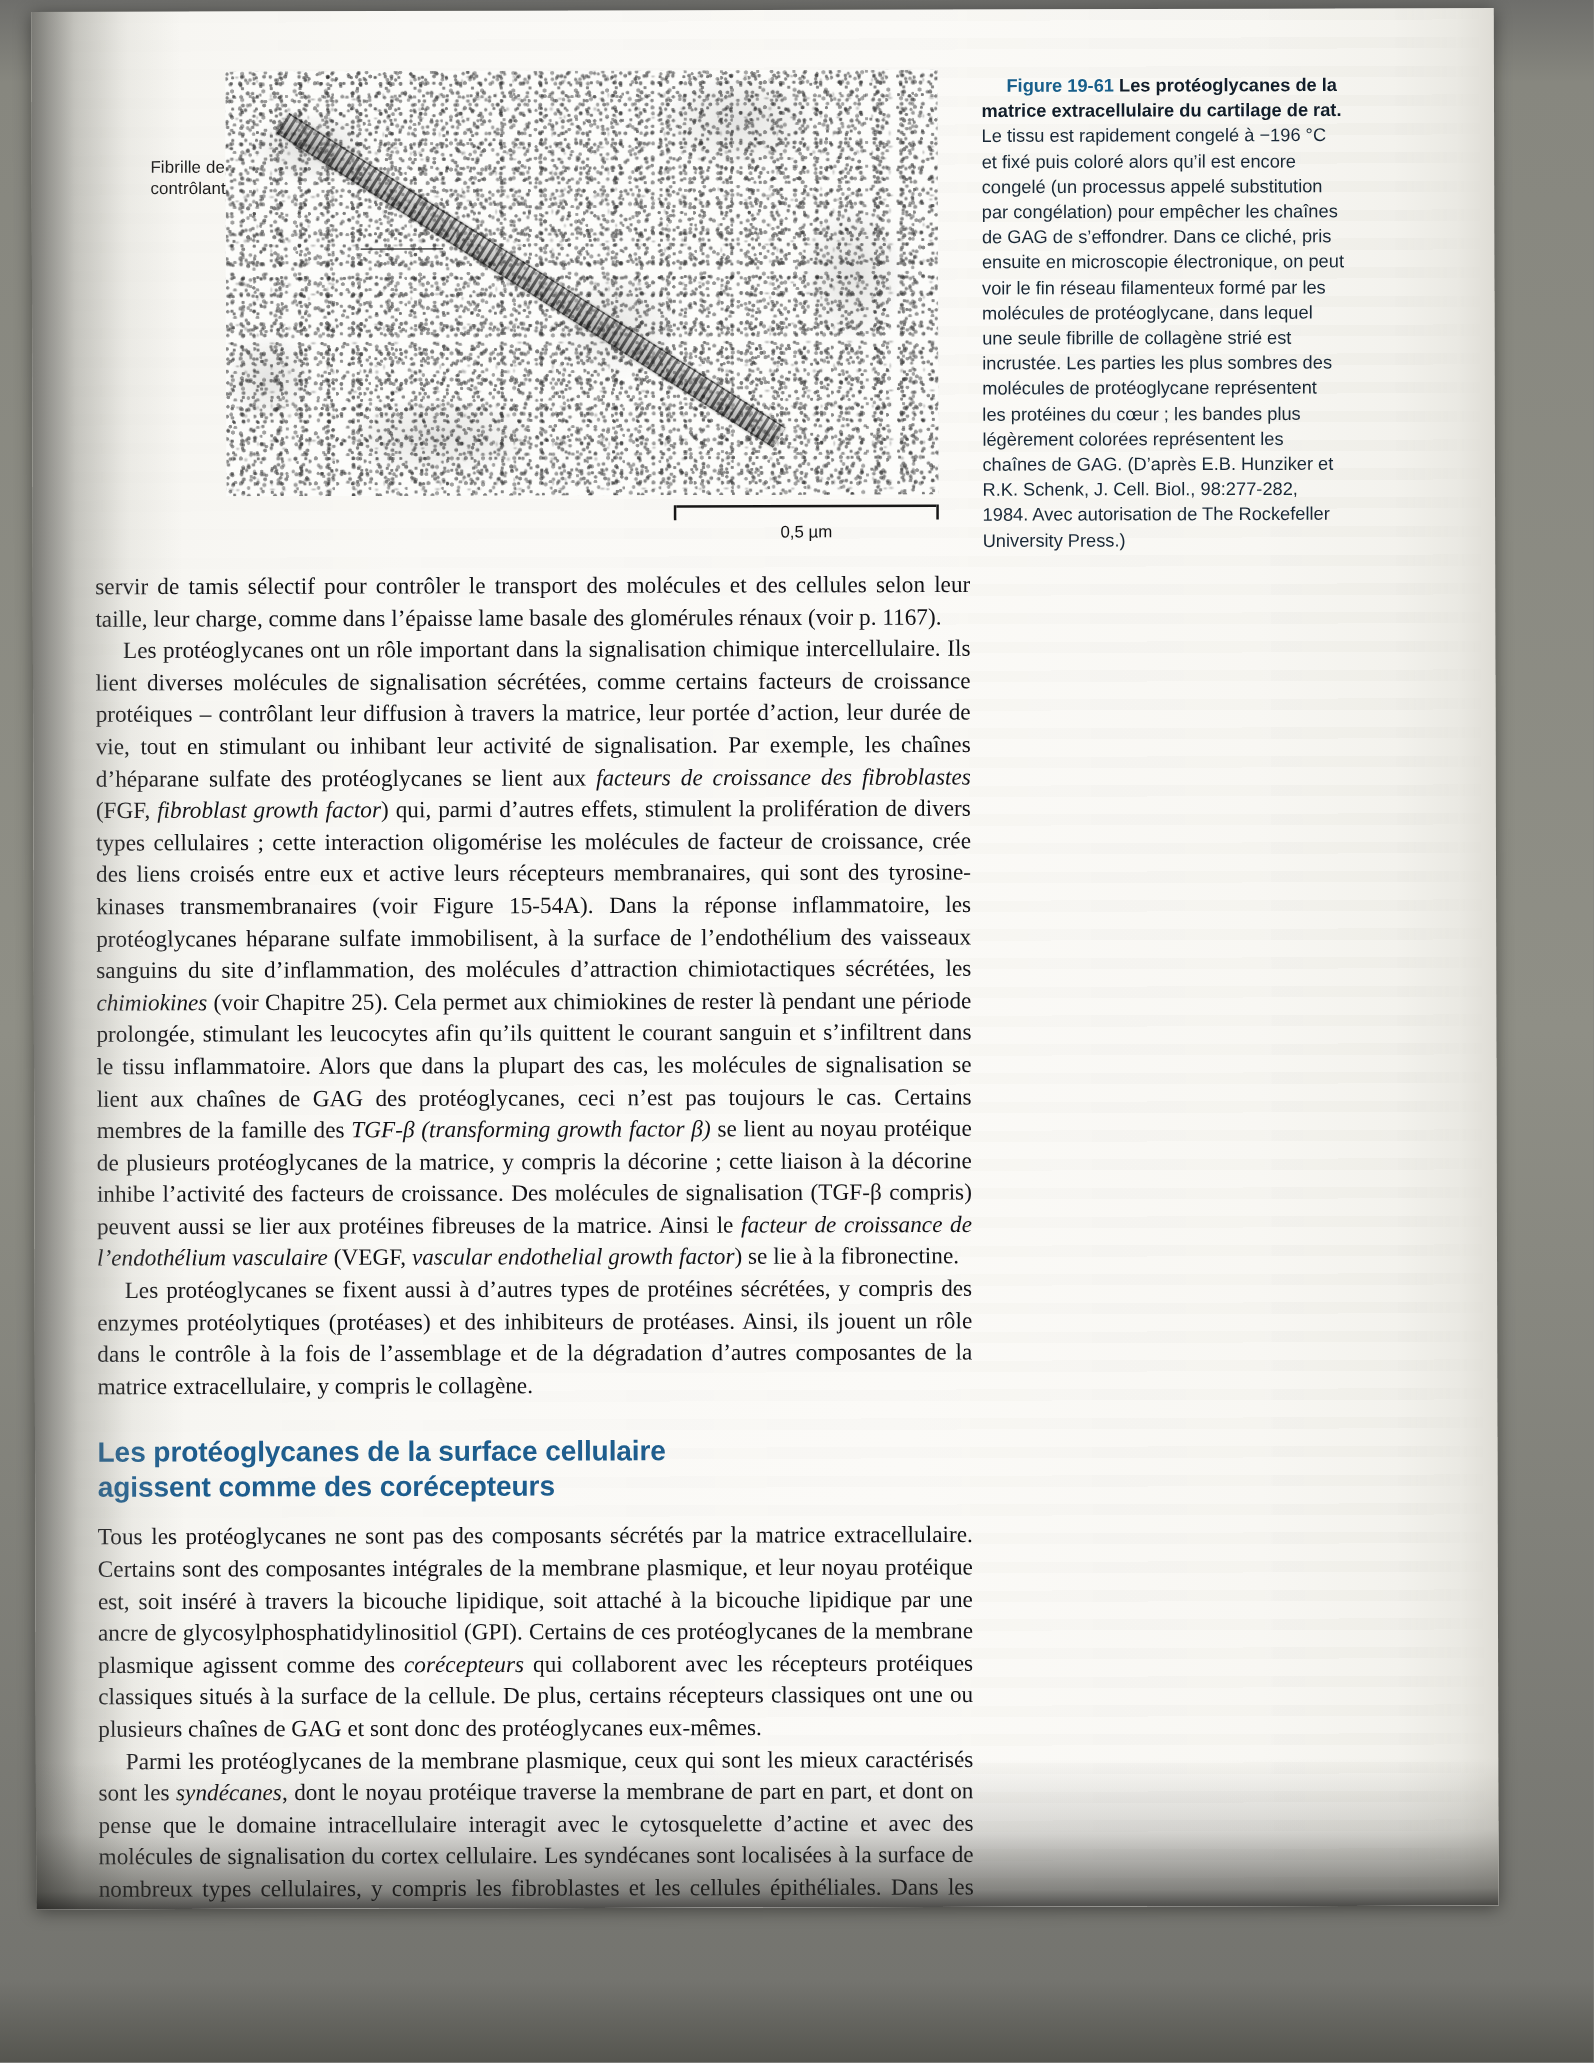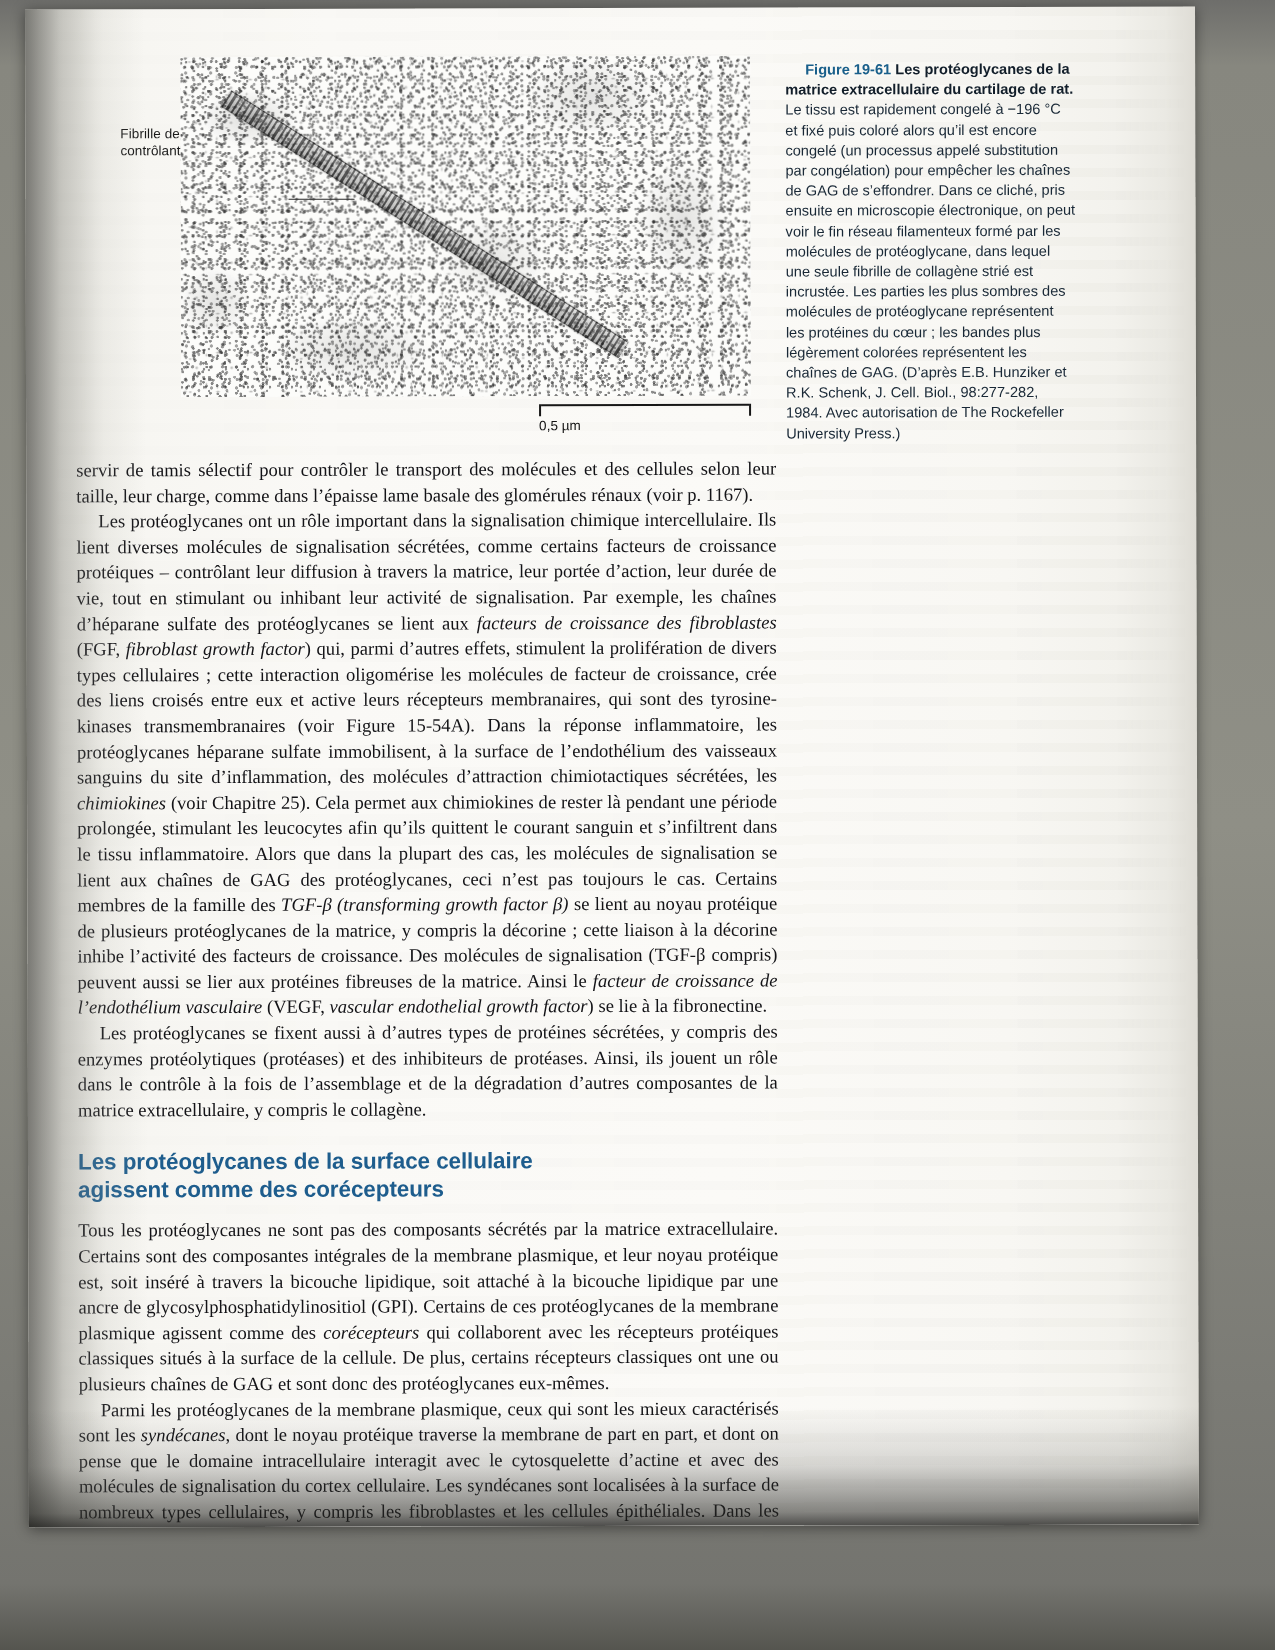--- a/index.html
+++ b/index.html
@@ -225,20 +225,21 @@
   }
   .scalebar::after {
     content: "";
     position: absolute;
     left: 0; right: 0; top: 0;
     height: 2px;
     background: #1a1a1a;
   }
   .scale-text {
     margin-top: 2px;
+    text-align: center;
     font-family: "Liberation Sans", sans-serif;
     font-size: 13.5px;
     color: #151515;
   }
 
   
   .caption {
     position: absolute;
     left: 760px;
     top: 52px;

